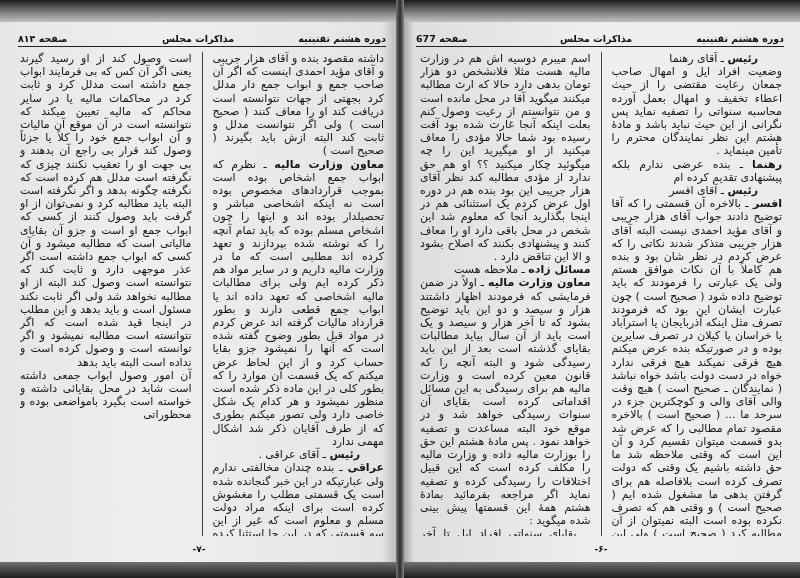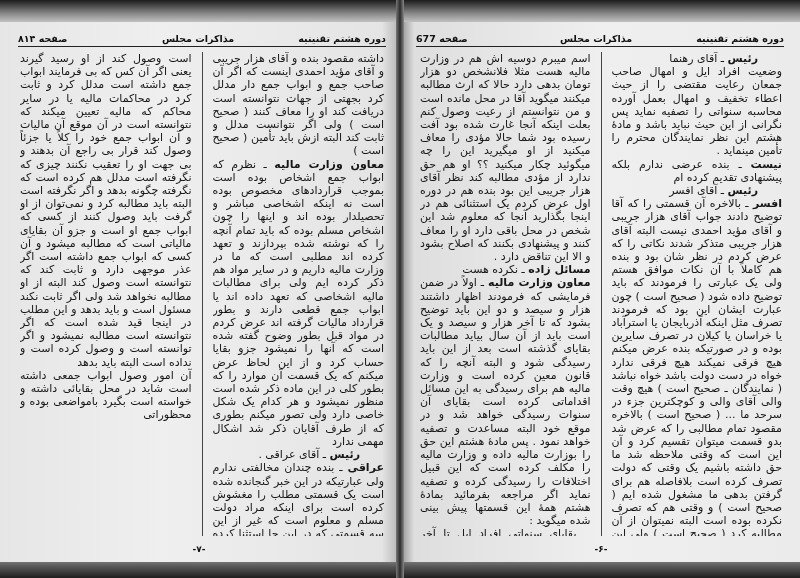--- a/index.html
+++ b/index.html
@@ -32,48 +32,48 @@
       <span class="center">مذاکرات مجلس</span>
       <span>صفحه ۸۱۴</span>
     </div>
     <div class="cols">
       <div class="col" id="lp-rc">
           <p><span>است وصول کند از او رسید گیرند یعنی اگر آن کس که بی فرمایند ابواب جمع داشته است مدلل کرد و ثابت کرد در محاکمات مالیه یا در سایر محاکم که مالیه تعیین میکند که نتوانسته است در آن موقع آن مالیات و آن ابواب جمع خود را کلاً یا جزئاً وصول کند قرار بی راجع آن بدهند و بی جهت او را تعقیب نکنند چیزی که نگرفته است مدلل هم کرده است که نگرفته چگونه بدهد و اگر نگرفته است البته باید مطالبه کرد و نمی‌توان از او گرفت باید وصول کنند از کسی که ابواب جمع او است و جزو آن بقایای مالیاتی است که مطالبه میشود و آن کسی که ابواب جمع داشته است اگر عذر موجهی دارد و ثابت کند که نتوانسته است وصول کند البته از او مطالبه نخواهد شد ولی اگر ثابت نکند مسئول است و باید بدهد و این مطلب در اینجا قید شده است که اگر نتوانسته است مطالبه نمیشود و اگر توانسته است و وصول کرده است و نداده است البته باید بدهد</span></p>
           <p><span>آن امور وصول ابواب جمعی داشته است شاید در محل بقایائی داشته و خواسته است بگیرد بامواضعی بوده و محظوراتی</span></p>
         </div>
       <div class="colrule"></div>
       <div class="col" id="lp-lc">
-          <p><span>داشته مقصود بنده و آقای هزار جریبی و آقای مؤید احمدی اینست که اگر آن صاحب جمع و ابواب جمع دار مدلل کرد بجهتی از جهات نتوانسته است دریافت کند او را معاف کنند ( صحیح است ) ولی اگر نتوانست مدلل و ثابت کند البته ازش باید تأمین ( صحیح است )</span></p>
+          <p><span>داشته مقصود بنده و آقای هزار جریبی و آقای مؤید احمدی اینست که اگر آن صاحب جمع و ابواب جمع دار مدلل کرد بجهتی از جهات نتوانسته است دریافت کند او را معاف کنند ( صحیح است ) ولی اگر نتوانست مدلل و ثابت کند البته ازش باید بگیرند ( صحیح است )</span></p>
           <p><span class="sp">معاون وزارت مالیه</span><span> ـ نظرم که ابواب جمع اشخاص بوده است بموجب قراردادهای مخصوص بوده است نه اینکه اشخاصی مباشر و تحصیلدار بوده اند و اینها را چون اشخاص مسلم بوده که باید تمام آنچه را که نوشته شده بپردازند و تعهد کرده اند مطلبی است که ما در وزارت مالیه داریم و در سایر مواد هم ذکر کرده ایم ولی برای مطالبات مالیه اشخاصی که تعهد داده اند یا ابواب جمع قطعی دارند و بطور قرارداد مالیات گرفته اند عرض کردم در مواد قبل بطور وضوح گفته شده است که آنها را نمیشود جزو بقایا حساب کرد و از این لحاظ عرض میکنم که یک قسمت آن موارد را که بطور کلی در این ماده ذکر شده است منظور نمیشود و هر کدام یک شکل خاصی دارد ولی تصور میکنم بطوری که از طرف آقایان ذکر شد اشکال مهمی ندارد</span></p>
           <p style="padding-right: 24px;"><span class="sp">رئیس</span><span> ـ آقای عراقی .</span></p>
           <p><span class="sp">عراقی</span><span> ـ بنده چندان مخالفتی ندارم ولی عبارتیکه در این خبر گنجانده شده است یک قسمتی مطلب را مغشوش کرده است برای اینکه مراد دولت مسلم و معلوم است که غیر از این سه قسمتی که در این جا استثنا کرده است باقی دیگر را معاف کرده اند ولی این جوری که این جا نوشته شده مقصود را نمیرساند برای اینکه این جا نوشته شده است : وزارت مالیه مکلف است بقایای مالیاتی</span></p>
         </div>
     </div>
     <div class="folio">-۷-</div>
   </div>
 
   <div class="page right">
     <div class="hdr">
       <span>دوره هشتم تقنینیه</span>
       <span class="center">مذاکرات مجلس</span>
       <span>صفحه 677</span>
     </div>
     <div class="cols">
       <div class="col" id="rp-rc">
           <p><span>اسم میبرم دوسیه اش هم در وزارت مالیه هست مثلا فلانشخص دو هزار تومان بدهی دارد حالا که ارث مطالبه میکنند میگوید آقا در محل مانده است و من نتوانستم از رعیت وصول کنم بعلت اینکه آنجا غارت شده بود آفت رسیده بود شما حالا مؤدی را معاف میکنید از او میگیرید این را چه میگوئید چکار میکنید ؟؟ او هم حق ندارد از مؤدی مطالبه کند نظر آقای هزار جریبی این بود بنده هم در دوره اول عرض کردم یک استثنائی هم در اینجا بگذارید آنجا که معلوم شد این شخص در محل باقی دارد او را معاف کنند و پیشنهادی بکنند که اصلاح بشود و الا این تناقض دارد .</span></p>
-          <p><span class="sp">مسائل زاده</span><span> ـ نکرده هست</span></p>
+          <p><span class="sp">مسائل زاده</span><span> ـ ملاحظه هست</span></p>
           <p><span class="sp">معاون وزارت مالیه</span><span> ـ اولاً در ضمن فرمایشی که فرمودند اظهار داشتند هزار و سیصد و دو این باید توضیح بشود که تا آخر هزار و سیصد و یک است باید از آن سال بیاید مطالبات بقایای گذشته است بعد از این باید رسیدگی شود و البته آنچه را که قانون معین کرده است و وزارت مالیه هم برای رسیدگی به این مسائل اقداماتی کرده است بقایای آن سنوات رسیدگی خواهد شد و در موقع خود البته مساعدت و تصفیه خواهد نمود . پس مادهٔ هشتم این حق را بوزارت مالیه داده و وزارت مالیه را مکلف کرده است که این قبیل اختلافات را رسیدگی کرده و تصفیه نماید اگر مراجعه بفرمائید بمادهٔ هشتم همهٔ این قسمتها پیش بینی شده میگوید :</span></p>
           <p class="indent"><span>بقایای سنواتی افراد ایل تا آخر 1907 به تخفیف منظور خواهد شد .</span></p>
           <p class="indent"><span>نسبت بقایای از سنهٔ ۱۳۰۲ ببعد ایلات و همچنین نسبت بدهی صاحب جمعان ایلات و املاک اعم از بقایای قبل یا بعد از ۱۳۰۲ وزارت مالیه مجاز است با ملاحظه</span></p>
         </div>
       <div class="colrule"></div>
       <div class="col" id="rp-lc">
           <p style="padding-right: 24px;"><span class="sp">رئیس</span><span> ـ آقای رهنما</span></p>
           <p><span>وضعیت افراد ایل و امهال صاحب جمعان رعایت مقتضی را از حیث اعطاء تخفیف و امهال بعمل آورده محاسبه سنواتی را تصفیه نماید پس نگرانی از این حیث نباید باشد و مادهٔ هشتم این نظر نمایندگان محترم را تأمین مینماید .</span></p>
-          <p><span class="sp">نیست</span><span> ـ بنده عرضی ندارم بلکه پیشنهادی تقدیم کرده ام</span></p>
+          <p><span class="sp">رهنما</span><span> ـ بنده عرضی ندارم بلکه پیشنهادی تقدیم کرده ام</span></p>
           <p style="padding-right: 24px;"><span class="sp">رئیس</span><span> ـ آقای افسر</span></p>
           <p><span class="sp">افسر</span><span> ـ بالاخره آن قسمتی را که آقا توضیح دادند جواب آقای هزار جریبی و آقای مؤید احمدی نیست البته آقای هزار جریبی متذکر شدند نکاتی را که عرض کردم در نظر شان بود و بنده هم کاملاً با آن نکات موافق هستم ولی یک عبارتی را فرمودند که باید توضیح داده شود ( صحیح است ) چون عبارت ایشان این بود که فرمودند تصرف مثل اینکه آذربایجان یا استرآباد یا خراسان یا کیلان در تصرف سایرین بوده و در صورتیکه بنده عرض میکنم هیچ فرقی نمیکند هیچ فرقی ندارد خواه در دست دولت باشد خواه نباشد ( نمایندگان ـ صحیح است ) هیچ وقت والی آقای والی و کوچکترین جزء در سرحد ما ... ( صحیح است ) بالاخره مقصود تمام مطالبی را که عرض شد بدو قسمت میتوان تقسیم کرد و آن این است که وقتی ملاحظه شد ما حق داشته باشیم یک وقتی که دولت تصرف کرده است بلافاصله هم برای گرفتن بدهی ما مشغول شده ایم ( صحیح است ) و وقتی هم که تصرف نکرده بوده است البته نمیتوان از آن مطالبه کرد ( صحیح است ) ولی این گرفتاری را باید وزارت مالیه حل کند ( صحیح است ) این دو قسمت را باید عرض کنیم برای اینکه این مطالب که گفته شد دراین عبارت ذکر شود باید این عبارت که بنده پیشنهاد کرده ام در ماده گنجانیده شود که اگر مدلل کرد بجهتی از جهات دولت</span></p>
         </div>
     </div>
     <div class="folio">-۶-</div>
   </div>
 
   <div class="gutter"></div>
 </div>
 

